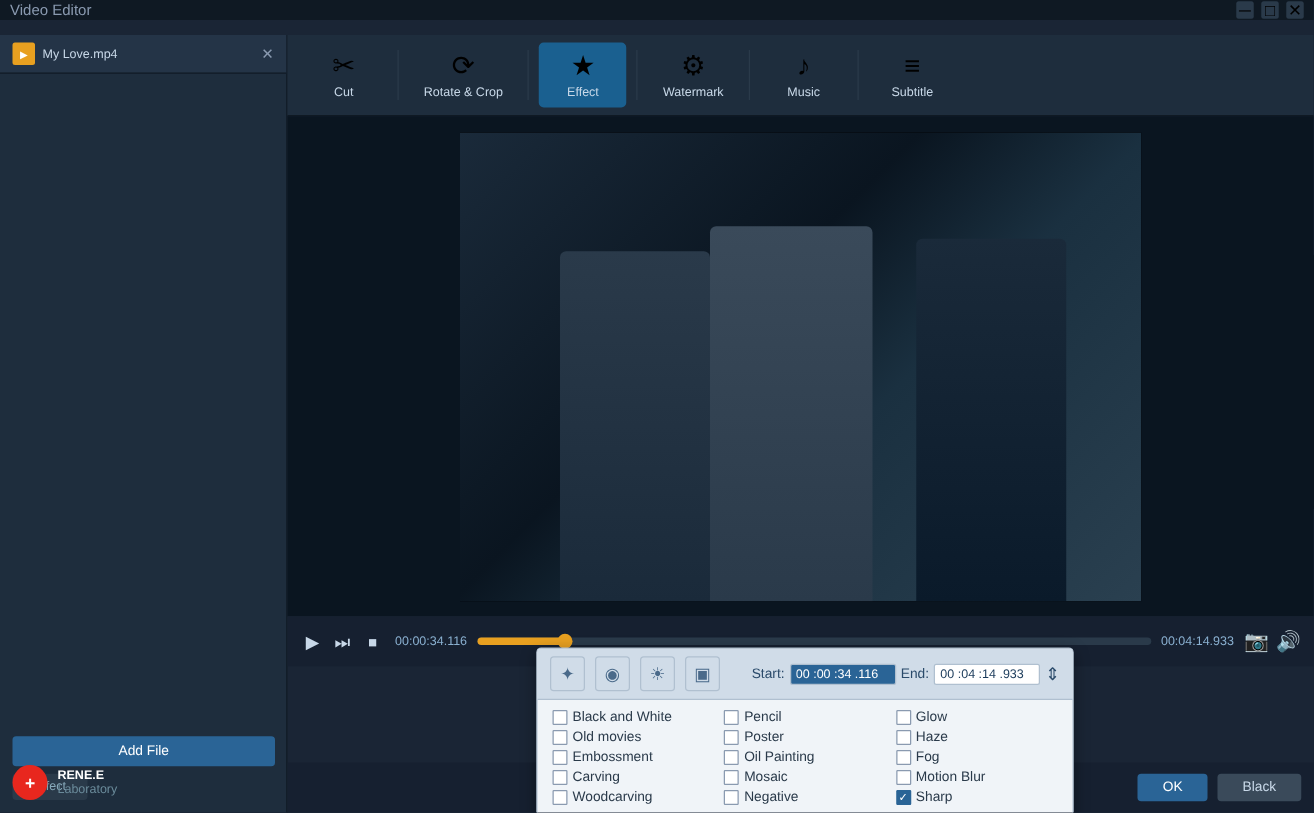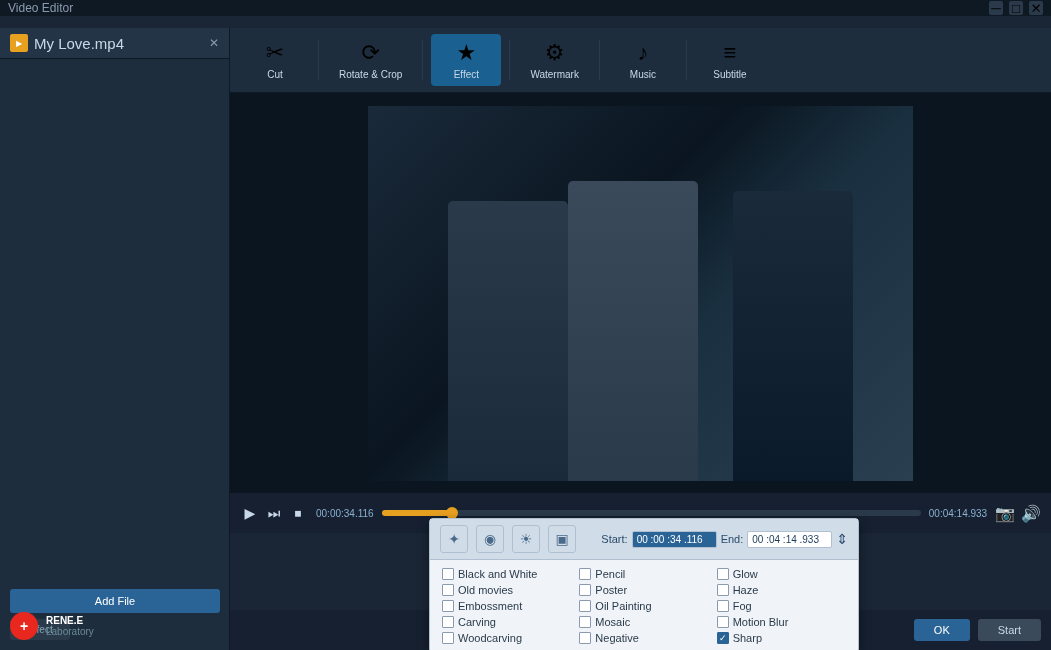--- a/index.html
+++ b/index.html
@@ -63,21 +63,21 @@
       background: #e8a020;
       border-radius: 2px;
       display: flex;
       align-items: center;
       justify-content: center;
       font-size: 8px;
       color: white;
     }
     .file-name {
       color: #c8d8e8;
-      font-size: 15px;
+      font-size: 10px;
       flex: 1;
     }
     .file-close {
       color: #8a9ab0;
       font-size: 12px;
       cursor: pointer;
     }
     .sidebar-bottom {
       position: absolute;
       bottom: 0;
@@ -599,14 +599,14 @@
     <div class="effect-checkbox-row">
       <div class="effect-checkbox checked"></div>
       <span class="effect-label">Sharp</span>
     </div>
   </div>
 
 </div>
 
 <div class="action-buttons">
   <button class="action-btn ok">OK</button>
-  <button class="action-btn cancel">Start</button>
+  <button class="action-btn cancel">Black</button>
 </div>
 
 </body></html>

